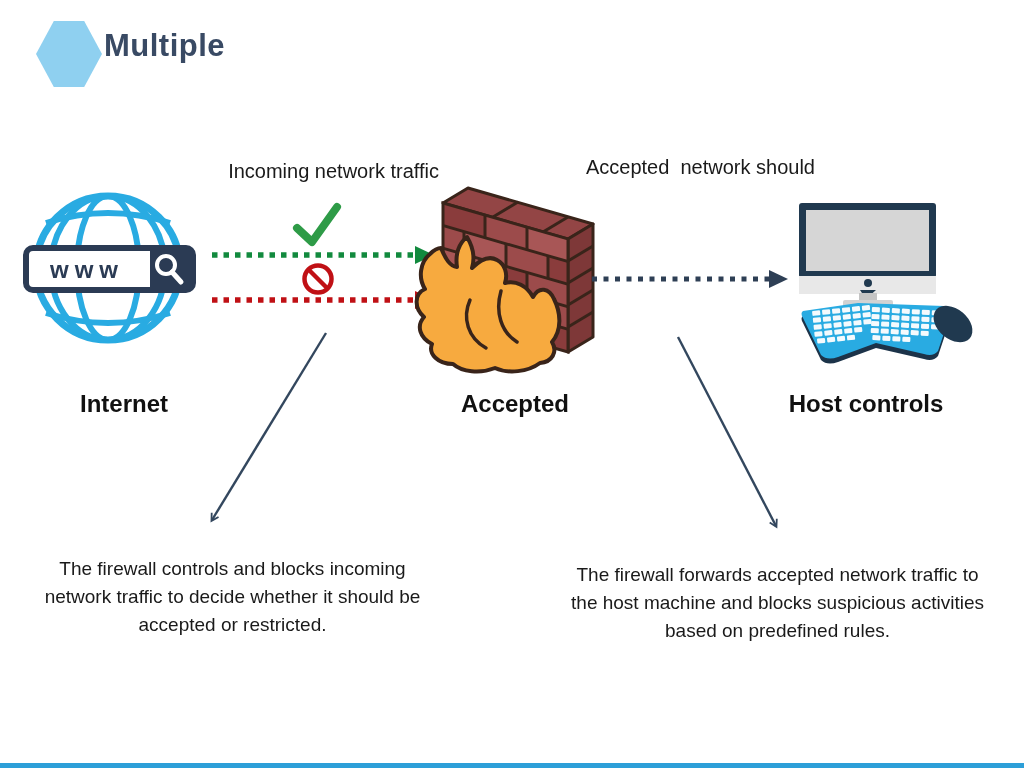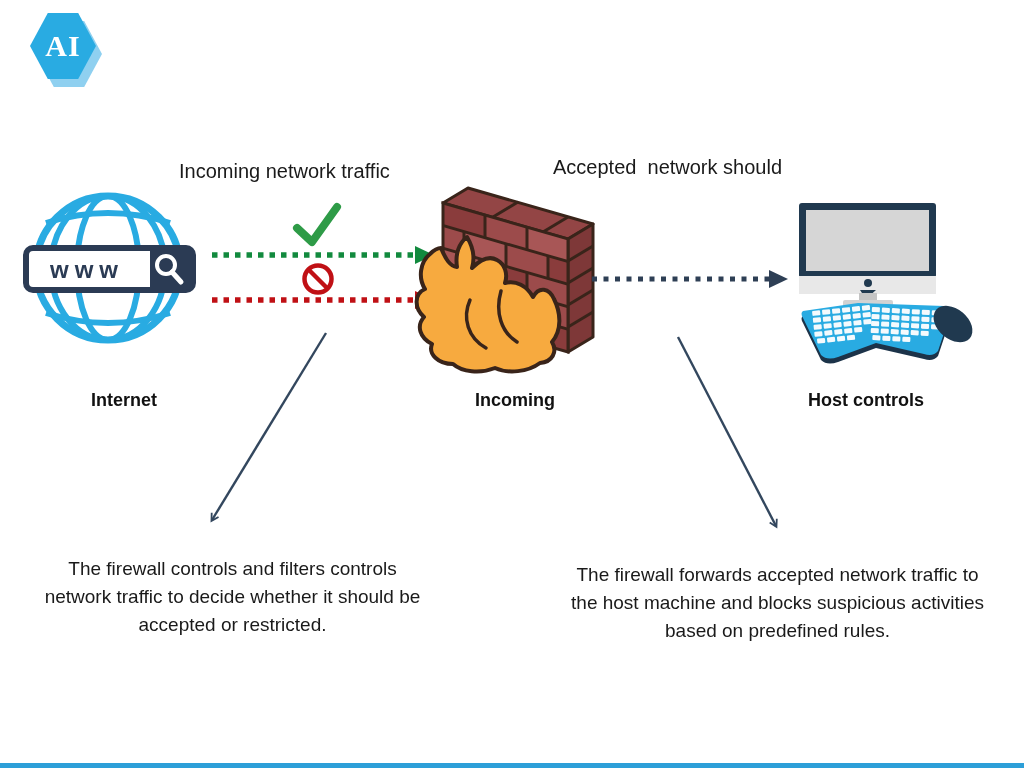--- a/index.html
+++ b/index.html
@@ -21,26 +21,26 @@
   .hex span{
     font-family:"Liberation Serif","DejaVu Serif",serif;
     font-weight:700;font-size:30px;color:#ffffff;letter-spacing:1px;
   }
   .logo-name{
     position:absolute;left:76px;top:16px;
     font-size:31px;font-weight:700;color:#394a64;letter-spacing:.5px;
   }
   
   .flow-label{
-    text-align:left;font-size:20px;color:#1a1a1a;white-space:pre;
+    text-align:right;font-size:20px;color:#1a1a1a;white-space:pre;
   }
   .flow-label.incoming{left:179px;top:160px;width:260px;}
   .flow-label.accepted{left:553px;top:156px;width:262px;}
   .node-label{
-    text-align:center;font-size:18px;font-weight:700;color:#111111;width:200px;
+    text-align:center;font-size:24px;font-weight:700;color:#111111;width:200px;
   }
   .node-label.internet{left:24px;top:390px;}
   .node-label.firewall{left:415px;top:390px;}
   .node-label.host{left:766px;top:390px;}
   .desc{
     text-align:center;font-size:19px;line-height:28px;color:#1a1a1a;
   }
   .desc.left{left:34px;top:555px;width:397px;}
   .desc.right{left:571px;top:545px;width:413px;margin-top:16px;}
   
@@ -243,28 +243,26 @@
     </g>
     <ellipse cx="953" cy="324" rx="22" ry="15" transform="rotate(40 953 324)" fill="#20394f"></ellipse>
   </g>
 
   <line x1="326" y1="333" x2="212" y2="520" stroke="#33475e" stroke-width="2.4" marker-end="url(#openArrow)"></line>
   <line x1="678" y1="337" x2="776" y2="526" stroke="#33475e" stroke-width="2.4" marker-end="url(#openArrow)"></line>
 </svg>
 
 <div class="abs logo">
   <div class="hex-shadow"></div>
-  <div class="hex">
-    <span>AI</span>
-  </div>
+  <div class="logo-name">Multiple</div>
 </div>
 
 <div class="abs flow-label incoming">Incoming network traffic</div>
 <div class="abs flow-label accepted">Accepted  network should</div>
 
 <div class="abs node-label internet">Internet</div>
-<div class="abs node-label firewall">Incoming</div>
+<div class="abs node-label firewall">Accepted</div>
 <div class="abs node-label host">Host controls</div>
 
-<div class="abs desc left">The firewall controls and filters controls network traffic to decide whether it should be accepted or restricted.</div>
+<div class="abs desc left">The firewall controls and blocks incoming network traffic to decide whether it should be accepted or restricted.</div>
 <div class="abs desc right">The firewall forwards accepted network traffic to the host machine and blocks suspicious activities based on predefined rules.</div>
 
 <div class="abs bottom-bar"></div>
 
 </body></html>

